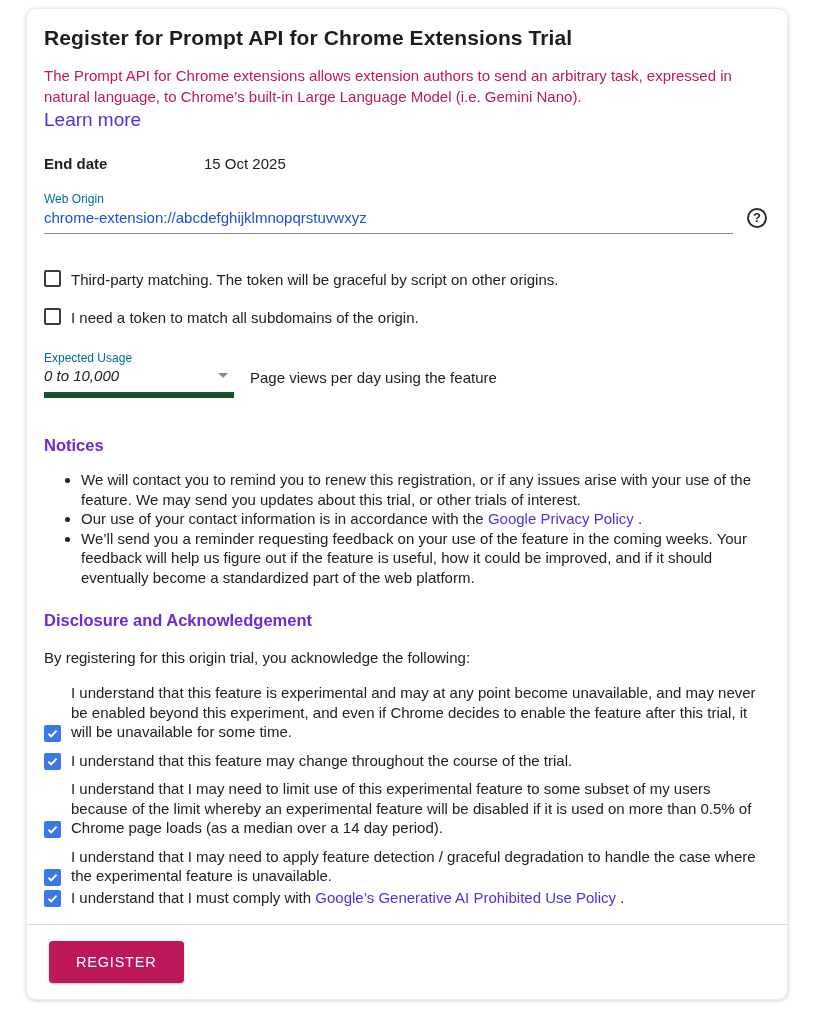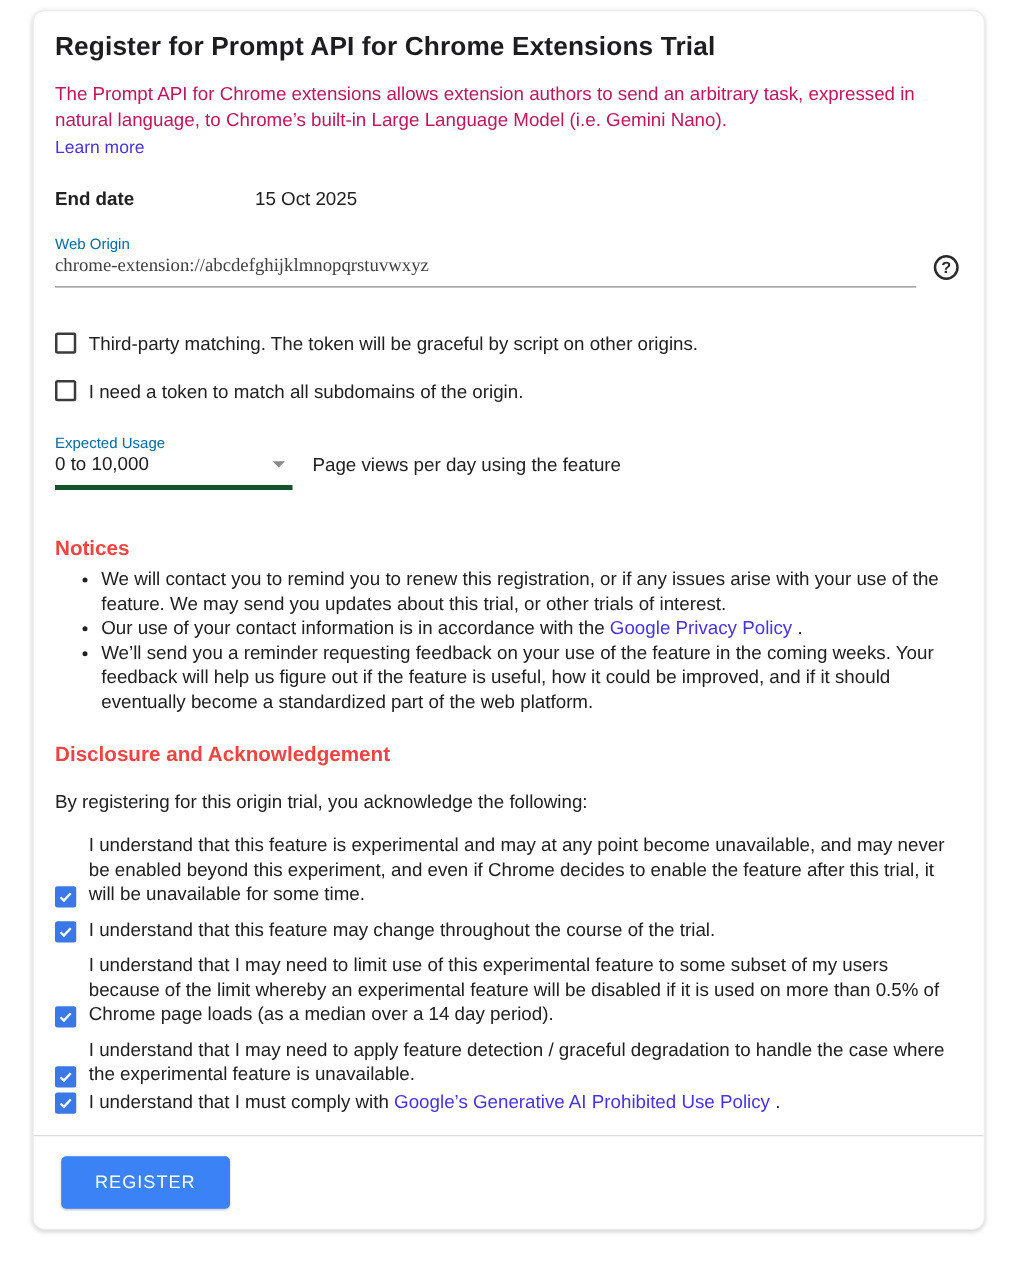--- a/index.html
+++ b/index.html
@@ -34,21 +34,21 @@
     margin-top: 15px;
     color: #be185d;
   }
   a.link {
     color: #4733e6;
     text-decoration: none;
     cursor: pointer;
   }
   .learn-more {
     display: inline-block;
-    font-size: 14px;
+    font-size: 19px;
     margin-top: 2px;
   }
   .details {
     margin-top: 24px;
   }
   .detail-row {
     display: flex;
     font-size: 15px;
     margin-bottom: 20px;
   }
@@ -69,23 +69,23 @@
     margin-top: 1px;
   }
   .origin-input-wrap {
     flex: 1;
     border-bottom: 1px solid #8a8a8a;
   }
   input.text-input {
     width: 100%;
     border: none;
     outline: none;
-    font-family: Liberation Serif, serif;
-    font-size: 15px;
-    color: #404040;
+    font-family: Liberation Sans, sans-serif;
+    font-size: 15px;
+    color: #1d4ed8;
     padding: 2px 0 7px 0;
     background: transparent;
   }
   .help-icon {
     width: 20px;
     height: 20px;
     border: 2px solid #2b2b2b;
     border-radius: 50%;
     font-size: 13px;
     font-weight: 700;
@@ -125,50 +125,51 @@
     justify-content: center;
   }
   .checkbox.checked svg { display: block; }
   .usage-group { margin-top: 24px; }
   .usage-row {
     display: flex;
     align-items: center;
   }
   .select-box {
     width: 190px;
-    border-bottom: 4px solid #14532d;
+    border-bottom: 6px solid #14532d;
     display: flex;
     align-items: center;
     justify-content: space-between;
     padding: 2px 2px 8px 0;
     cursor: pointer;
     flex-shrink: 0;
+    font-style: italic;
   }
   .select-value { font-size: 15px; }
   .select-arrow {
     width: 0; height: 0;
     border-left: 5px solid transparent;
     border-right: 5px solid transparent;
     border-top: 5px solid #8a8a8a;
     margin-right: 4px;
   }
   .usage-hint {
     font-size: 15px;
     margin-left: 16px;
     margin-top: -8px;
   }
   .section-heading {
     font-size: 16.5px;
     font-weight: 700;
     margin: 0;
-    color: #ef4444;
+    color: #6d28d9;
   }
   .notices-heading { margin-top: 38px; }
   ul.bullets {
-    margin: 5px 0 0 0;
+    margin: 15px 0 0 0;
     padding-left: 37px;
     font-size: 15px;
     line-height: 19.5px;
   }
   ul.bullets li { margin-bottom: 0; }
   .disclosure-heading { margin-top: 24px; }
   .disclosure-intro {
     font-size: 15px;
     margin-top: 19px;
   }
@@ -180,21 +181,21 @@
     line-height: 19.5px;
     margin-bottom: 9px;
   }
   .ack-item.tight { margin-bottom: 2px; }
   .divider {
     border-top: 1px solid #dcdcdc;
     margin: 17px -20px 0 -17px;
   }
   .footer { padding: 16px 0 16px 5px; }
   .register-button {
-    background: #3b82f6;
+    background: #be185d;
     color: #ffffff;
     font-family: "Liberation Sans", sans-serif;
     font-size: 14.5px;
     letter-spacing: 0.8px;
     border: none;
     border-radius: 4px;
     padding: 0 27px;
     height: 42px;
     cursor: pointer;
     box-shadow: 0 1px 2px rgba(0,0,0,0.25);

